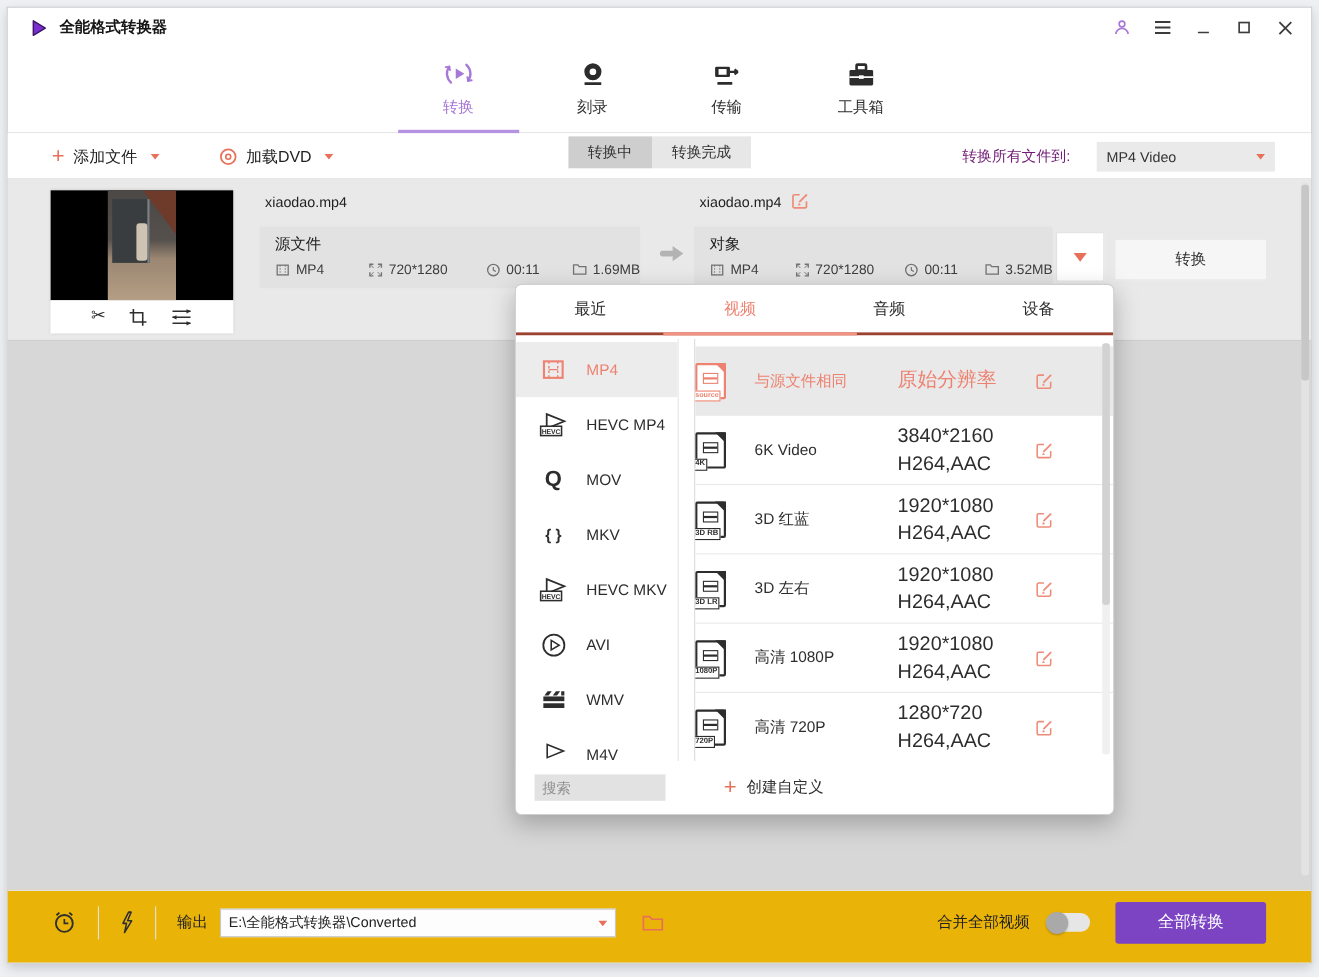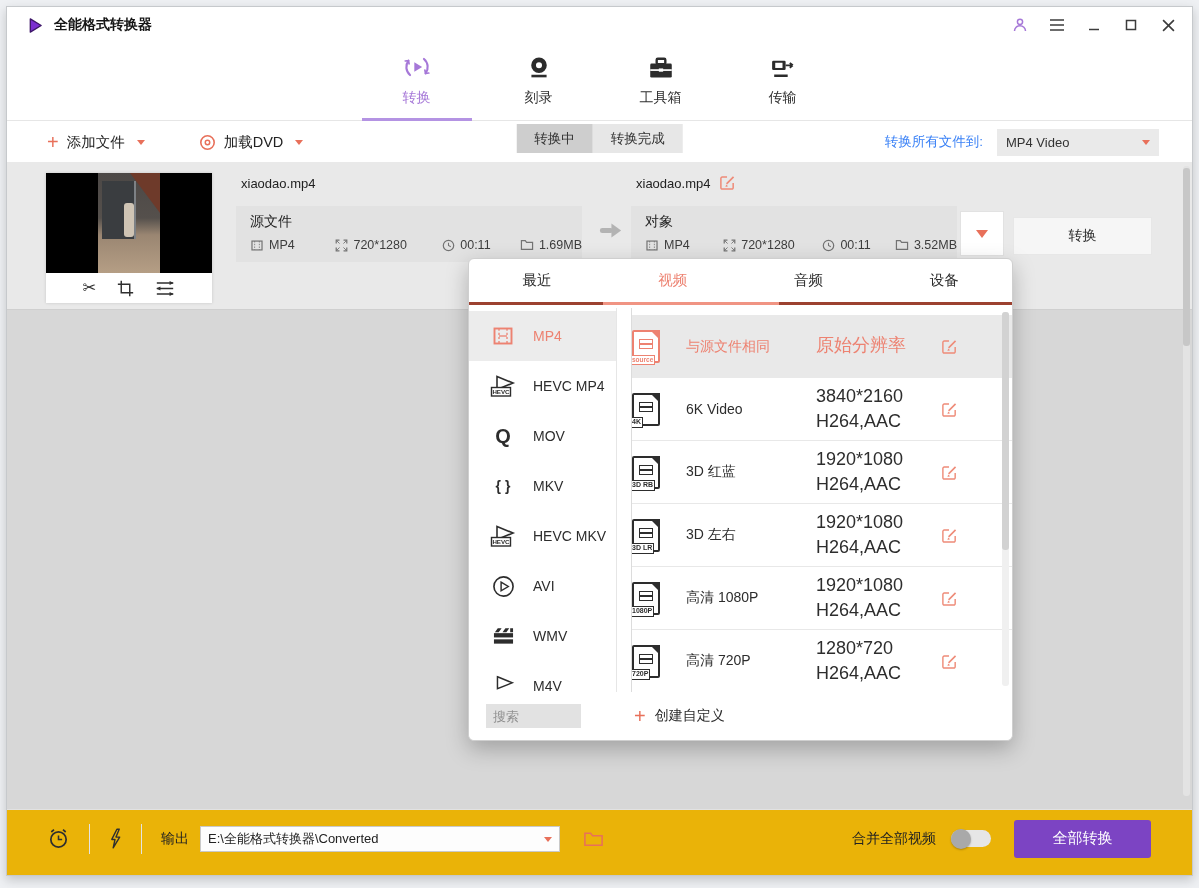--- a/index.html
+++ b/index.html
@@ -25,21 +25,21 @@
   .toolbar { position:absolute; left:0; top:115px; right:0; height:40px; display:flex; align-items:center; padding:0 33px 0 40px; background:#fff; }
   .tool-group { display:flex; align-items:center; gap:8px; margin-right:54px; }
   .tool-label { font-size:14.5px; color:#222; }
   .plus-glyph { color:#e8705a; font-size:20px; font-weight:400; line-height:16px; }
   .caret { width:0; height:0; border-left:4.5px solid transparent; border-right:4.5px solid transparent; border-top:5.5px solid #e8705a; margin-left:4px; }
   .seg-tabs { position:absolute; left:50%; transform:translateX(-50%); top:2px; display:flex; }
   .seg { height:29px; padding:0 18px; font-size:13.5px; color:#333; display:flex; align-items:center; }
   .seg.on { background:#cecece; }
   .seg.off { background:#e7e7e7; }
   .convert-to { margin-left:auto; display:flex; align-items:center; }
-  .convert-to-label { font-size:13.5px; color:#3b82f6; margin-right:14px; }
+  .convert-to-label { font-size:13.5px; color:#701a75; margin-right:24px; }
   .format-dd { width:162px; height:27px; background:#eaeaea; display:flex; align-items:center; padding:0 9px; }
   .format-dd .val { font-size:13px; color:#333; flex:1; }
 
   
   .content { position:absolute; left:0; top:155px; right:0; height:647px; background:#d7d7d7; }
   .file-row { position:absolute; left:0; top:0; right:0; height:148px; background:#e9e9e9; border-bottom:1px solid #cfcfcf; }
 
   .thumb-card { position:absolute; left:39px; top:11px; width:166px; height:130px; background:#fff; box-shadow:0 0 3px rgba(0,0,0,.15); }
   .thumb-video { position:absolute; left:0; top:0; right:0; height:100px; background:#000; overflow:hidden; }
   .scene { position:absolute; left:52px; top:0; width:62px; height:100px; background:linear-gradient(180deg,#4c4846 0%,#55504c 45%,#9a8672 62%,#b59e85 100%); }
@@ -86,21 +86,21 @@
   .preset-icon .fold { position:absolute; top:-2px; right:-2px; width:0; height:0; border-top:10px solid currentColor; border-left:10px solid transparent; }
   .preset-icon .film { position:absolute; left:5px; top:7px; width:14px; height:10px; border:1.5px solid currentColor; background:linear-gradient(currentColor,currentColor) center/100% 2px no-repeat; }
   .preset-icon .badge { position:absolute; left:-4px; bottom:-4px; background:#fff; border:1.5px solid currentColor; color:currentColor; font-size:7px; font-weight:bold; line-height:1.25; padding:0 1px; white-space:nowrap; }
   .preset-icon.salmon { border-color:#ed8271; color:#ed8271; }
   .preset-name { font-size:14px; color:#2d2d2d; margin-left:26px; width:130px; }
   .preset-specs { width:125px; display:flex; flex-direction:column; gap:4px; font-size:18px; color:#2d2d2d; }
   .preset-row.selected .preset-name, .preset-row.selected .preset-specs { color:#ed8271; }
   .panel-scrollbar { position:absolute; right:3px; top:4px; width:7px; height:374px; background:#f0f0f0; border-radius:3px; }
   .panel-scroll-thumb { position:absolute; left:0; top:0; width:7px; height:238px; background:#d2d2d2; border-radius:3px; }
   .popup-footer { position:absolute; left:0; bottom:0; right:0; height:48px; display:flex; align-items:center; background:#fff; border-radius:0 0 6px 6px; }
-  .search-input { margin-left:17px; width:95px; height:24px; background:#e2e2e2; border:none; outline:none; font-size:13px; color:#444; padding:0 7px; font-family:inherit; }
+  .search-input { margin-left:17px; width:119px; height:24px; background:#e2e2e2; border:none; outline:none; font-size:13px; color:#444; padding:0 7px; font-family:inherit; }
   .search-input::placeholder { color:#8f8f8f; }
   .create-custom { display:flex; align-items:center; gap:9px; margin-left:53px; }
   .create-custom .lbl { font-size:14px; color:#2d2d2d; }
 
   
   .bottombar { position:absolute; left:0; top:802px; right:0; bottom:0; background:#eab308; border-top:1px solid #e2e2e2; display:flex; align-items:center; padding:0 41px 8px 40px; }
   .bb-sep { width:1px; height:30px; background:#e3e3e3; margin:0 19px; }
   .out-label { font-size:14px; color:#222; margin-right:11px; }
   .path-wrap { position:relative; width:360px; height:26px; }
   .path-input { width:100%; height:100%; border:1px solid #c9c9c9; background:#fdfdfd; font-size:13px; color:#222; padding:0 22px 0 7px; outline:none; font-family:inherit; }
@@ -172,39 +172,39 @@
         <span class="nt-icon">
           <svg width="26" height="26" viewBox="0 0 24 24" fill="none">
               <circle cx="12" cy="8.5" r="5" stroke="#2c2c2c" stroke-width="4.4"></circle>
               <path d="M5 18.5 H19" stroke="#2c2c2c" stroke-width="2.4"></path>
             </svg>
         </span>
         <span class="nt-label">刻录</span>
       </div>
       <div class="nav-tab">
         <span class="nt-icon">
+          <svg width="27" height="26" viewBox="0 0 26 24">
+              <rect x="3" y="4" width="13" height="9" rx="1.2" fill="#2c2c2c"></rect>
+              <rect x="6" y="6" width="7" height="5" fill="#fff"></rect>
+              <path d="M16 8.5 H23 M23 8.5 l-3 -2.2 M23 8.5 l-3 2.2" stroke="#2c2c2c" stroke-width="1.8" fill="none"></path>
+              <path d="M5 18.5 H18" stroke="#2c2c2c" stroke-width="2.4"></path>
+            </svg>
+        </span>
+        <span class="nt-label">传输</span>
+      </div>
+      <div class="nav-tab">
+        <span class="nt-icon">
           <svg width="28" height="26" viewBox="0 0 26 24">
               <rect x="9" y="2.5" width="8" height="5" rx="1" fill="none" stroke="#2c2c2c" stroke-width="2.2"></rect>
               <rect x="3" y="7" width="20" height="13" rx="1.2" fill="#2c2c2c"></rect>
               <path d="M3 13 H23" stroke="#fff" stroke-width="1.6"></path>
               <rect x="11" y="11.5" width="4" height="3" fill="#fff"></rect>
             </svg>
         </span>
         <span class="nt-label">工具箱</span>
-      </div>
-      <div class="nav-tab">
-        <span class="nt-icon">
-          <svg width="27" height="26" viewBox="0 0 26 24">
-              <rect x="3" y="4" width="13" height="9" rx="1.2" fill="#2c2c2c"></rect>
-              <rect x="6" y="6" width="7" height="5" fill="#fff"></rect>
-              <path d="M16 8.5 H23 M23 8.5 l-3 -2.2 M23 8.5 l-3 2.2" stroke="#2c2c2c" stroke-width="1.8" fill="none"></path>
-              <path d="M5 18.5 H18" stroke="#2c2c2c" stroke-width="2.4"></path>
-            </svg>
-        </span>
-        <span class="nt-label">传输</span>
       </div>
     </div>
   </div>
 
   <div class="toolbar">
     <div class="tool-group">
       <span class="plus-glyph">+</span>
       <span class="tool-label">添加文件</span>
       <span class="caret"></span>
     </div>

